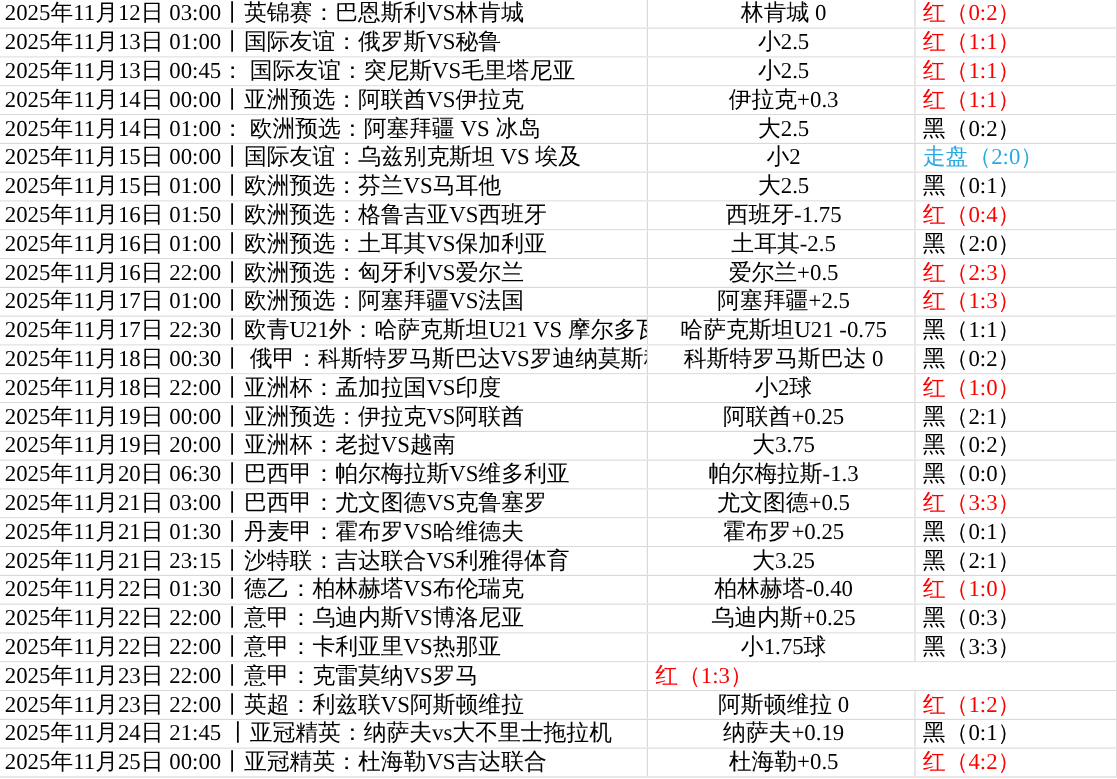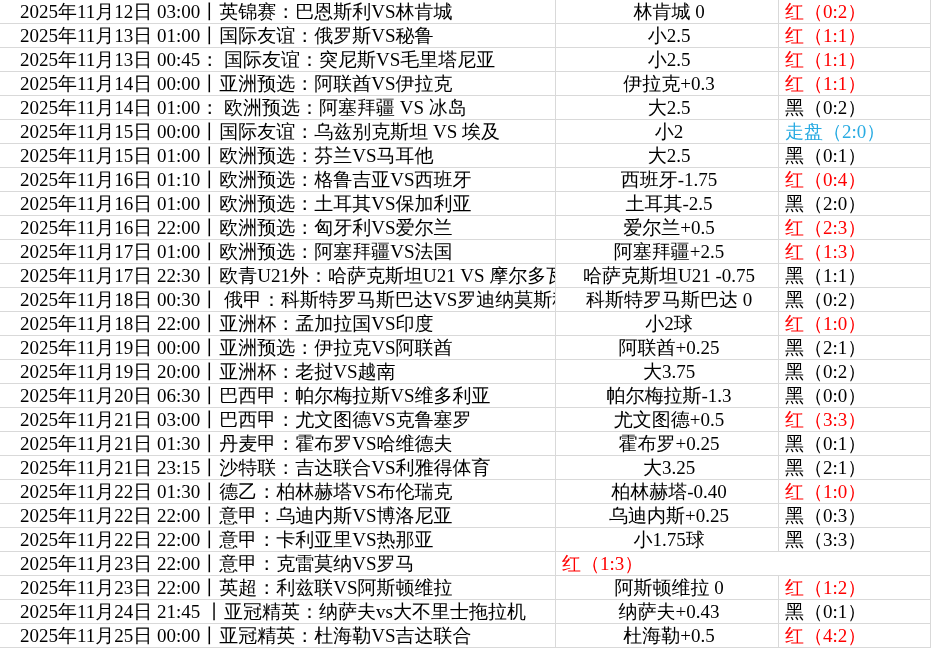--- a/index.html
+++ b/index.html
@@ -27,21 +27,20 @@
   .cell{
     white-space:nowrap;
     overflow:hidden;
     line-height:23px;
     box-sizing:content-box;
   }
   .c-match{
     width:535px;
     padding-left:4px;
     border-right:1px solid var(--grid);
-    margin-left:16px;
   }
   .c-handicap{
     width:218px;
     padding-left:4px;
     border-right:1px solid var(--grid);
     text-align:center;
   }
   .c-result{
     flex:1;
     padding-left:6px;
@@ -84,21 +83,21 @@
       <div class="cell c-match">2025年11月15日 00:00丨国际友谊：乌兹别克斯坦 VS 埃及</div>
       <div class="cell c-handicap">小2</div>
       <div class="cell c-result res-blue">走盘（2:0）</div>
     </div>
     <div class="row">
       <div class="cell c-match">2025年11月15日 01:00丨欧洲预选：芬兰VS马耳他</div>
       <div class="cell c-handicap">大2.5</div>
       <div class="cell c-result res-black">黑（0:1）</div>
     </div>
     <div class="row">
-      <div class="cell c-match">2025年11月16日 01:10丨欧洲预选：格鲁吉亚VS西班牙</div>
+      <div class="cell c-match">2025年11月16日 01:50丨欧洲预选：格鲁吉亚VS西班牙</div>
       <div class="cell c-handicap">西班牙-1.75</div>
       <div class="cell c-result res-red">红（0:4）</div>
     </div>
     <div class="row">
       <div class="cell c-match">2025年11月16日 01:00丨欧洲预选：土耳其VS保加利亚</div>
       <div class="cell c-handicap">土耳其-2.5</div>
       <div class="cell c-result res-black">黑（2:0）</div>
     </div>
     <div class="row">
       <div class="cell c-match">2025年11月16日 22:00丨欧洲预选：匈牙利VS爱尔兰</div>
@@ -174,21 +173,21 @@
       <div class="cell c-match">2025年11月23日 22:00丨意甲：克雷莫纳VS罗马</div>
       <div class="cell c-result res-red">红（1:3）</div>
     </div>
     <div class="row">
       <div class="cell c-match">2025年11月23日 22:00丨英超：利兹联VS阿斯顿维拉</div>
       <div class="cell c-handicap">阿斯顿维拉 0</div>
       <div class="cell c-result res-red">红（1:2）</div>
     </div>
     <div class="row">
       <div class="cell c-match">2025年11月24日 21:45 丨亚冠精英：纳萨夫vs大不里士拖拉机</div>
-      <div class="cell c-handicap">纳萨夫+0.43</div>
+      <div class="cell c-handicap">纳萨夫+0.19</div>
       <div class="cell c-result res-black">黑（0:1）</div>
     </div>
     <div class="row">
       <div class="cell c-match">2025年11月25日 00:00丨亚冠精英：杜海勒VS吉达联合</div>
       <div class="cell c-handicap">杜海勒+0.5</div>
       <div class="cell c-result res-red">红（4:2）</div>
     </div>
   </div>
 
 </body></html>

